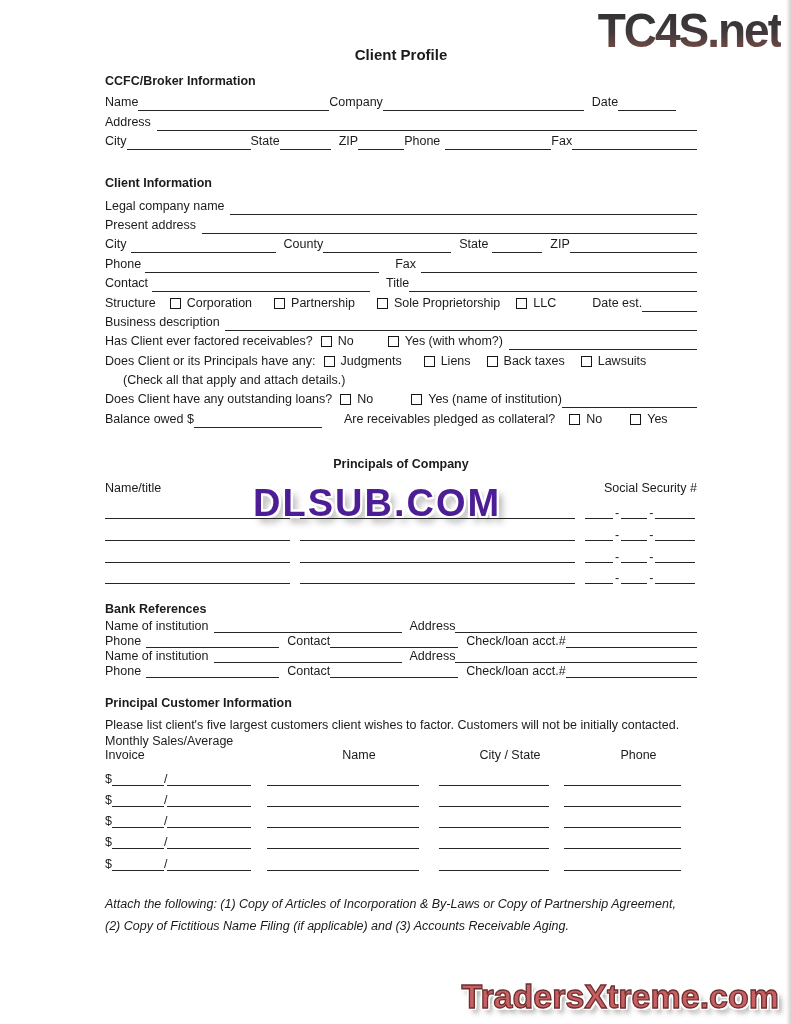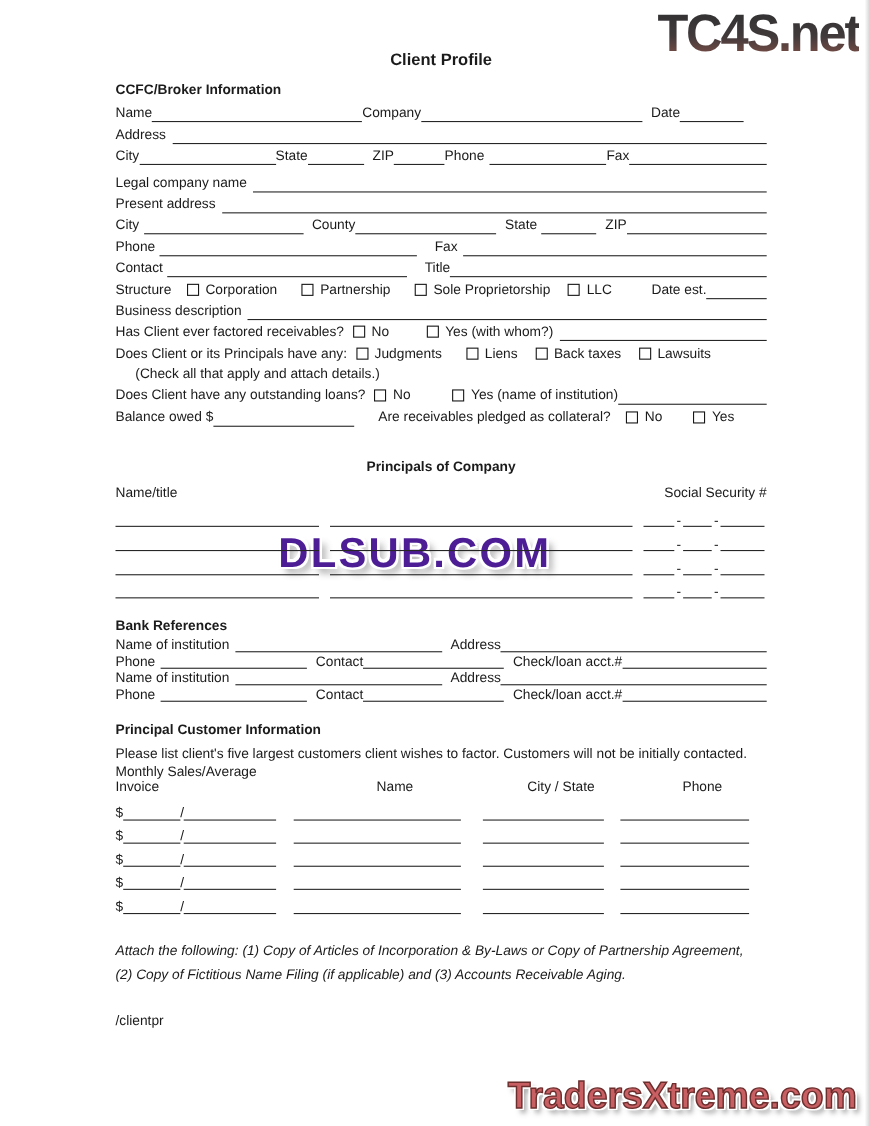--- a/index.html
+++ b/index.html
@@ -108,20 +108,21 @@
       <span class="lbl">State</span>
       <span class="ln" style="width:51px;"></span>
       <span class="lbl gap8">ZIP</span>
       <span class="ln" style="width:46px;"></span>
       <span class="lbl">Phone</span>
       <span class="ln" style="width:106px;margin-left:5px;"></span>
       <span class="lbl">Fax</span>
       <span class="ln fl"></span>
     </div>
 
+    <div class="heading" style="margin-top:26px;">Client Information</div>
 
     <div class="row" style="margin-top:5px;">
       <span class="lbl">Legal company name</span>
       <span class="ln fl" style="margin-left:5px;"></span>
     </div>
 
 
     <div class="row">
       <span class="lbl">Present address</span>
       <span class="ln fl" style="margin-left:6px;"></span>
@@ -348,15 +349,14 @@
       <span class="ln" style="width:152px;margin-left:16px;"></span>
       <span class="ln" style="width:110px;margin-left:20px;"></span>
       <span class="ln" style="width:117px;margin-left:15px;"></span>
     </div>
 
     <div class="attach">
       <div>Attach the following: (1) Copy of Articles of Incorporation &amp; By-Laws or Copy of Partnership Agreement,</div>
       <div>(2) Copy of Fictitious Name Filing (if applicable) and (3) Accounts Receivable Aging.</div>
     </div>
 
-    <div class="footer-code">/clientpr</div>
   </div>
 </div>
 
 </body></html>

